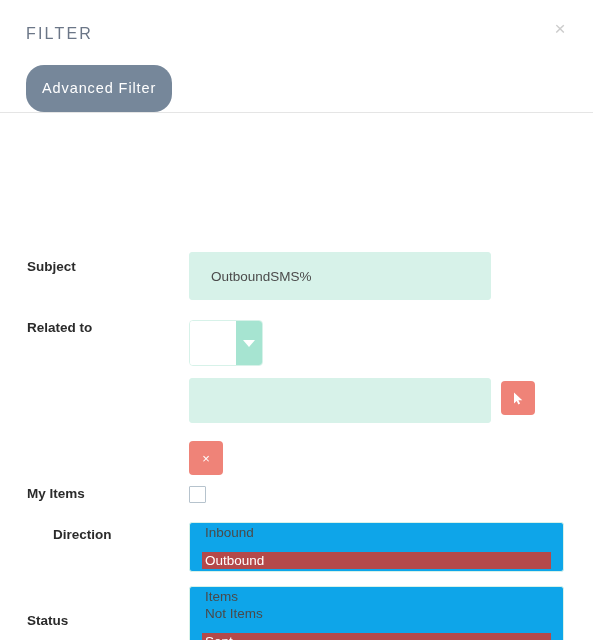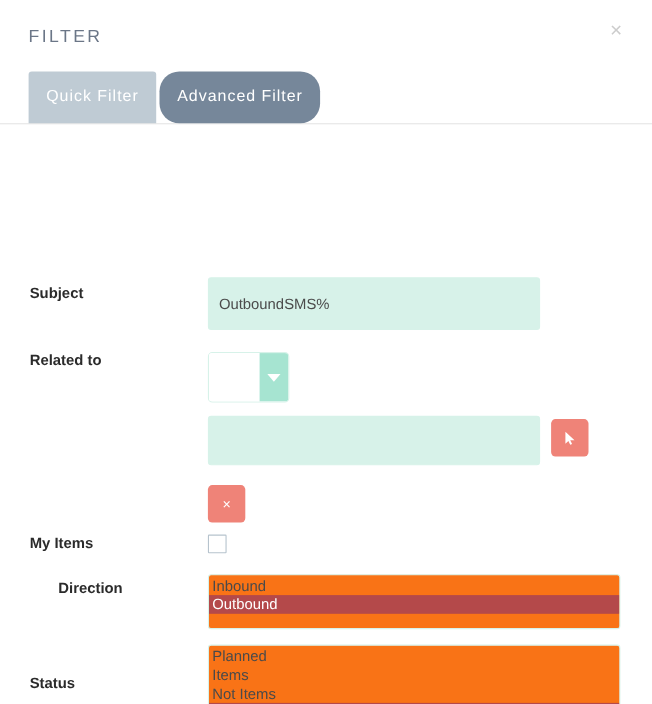--- a/index.html
+++ b/index.html
@@ -105,21 +105,21 @@
   }
 
   
   .mint-input {
     box-sizing: border-box;
     background: #d7f2e9;
     border: 1px solid #d7f2e9;
     border-radius: 3px;
     font-size: 13.5px;
     color: #4b4b4b;
-    padding: 0 9px;
+    padding: 0 21px;
     font-family: "Liberation Sans", sans-serif;
     outline: none;
   }
   #subject-input {
     width: 302px;
     height: 48px;
   }
   #relatedto-text {
     width: 302px;
     height: 45px;
@@ -198,52 +198,52 @@
     padding: 0;
     appearance: none;
     -webkit-appearance: none;
     margin: 0;
   }
 
   
   .listbox {
     box-sizing: border-box;
     width: 375px;
-    background: #f97316;
+    background: #0ea5e9;
     border: 1px solid #d7f2e9;
     border-radius: 3px;
     overflow: hidden;
-    padding: 1px 0;
+    padding: 1px 12px;
   }
   .list-option {
     font-size: 13.5px;
     color: #4a4a4a;
     line-height: 17px;
     height: 17px;
     padding: 0 0 0 3px;
     white-space: nowrap;
     cursor: pointer;
   }
   .list-option.selected {
     background: #b4494a;
     color: #ffffff;
+    margin-top: 11px;
   }
   #direction-list { height: 50px; }
   #status-list   { height: 104px; }
 </style>
 </head>
 <body>
 
 <div class="modal-header">
   <div class="modal-title">FILTER</div>
 
   <button class="close-btn">×</button>
 
   <div class="tab-bar">
-    <button class="tab tab-inactive">Quick Filter</button>
     <button class="tab tab-active">Advanced Filter</button>
   </div>
 </div>
 
 <div class="modal-body">
 
   <div class="form-row" style="top:139px;">
     <div class="row-label" style="top:7px;">Subject</div>
     <div class="row-field" style="top:0;">
       <input class="mint-input" id="subject-input" type="text" value="OutboundSMS%" style="">
@@ -295,21 +295,20 @@
         <div class="list-option">Inbound</div>
         <div class="list-option selected">Outbound</div>
       </div>
     </div>
   </div>
 
   <div class="form-row" style="top:474px;">
     <div class="row-label" style="top:0;margin-top:26px;">Status</div>
     <div class="row-field" style="top:-1px;">
       <div class="listbox" id="status-list">
-        <div class="list-option">Planned</div>
         <div class="list-option">Items</div>
         <div class="list-option">Not Items</div>
         <div class="list-option selected">Sent</div>
 
       </div>
     </div>
   </div>
 
   <div class="form-row" style="top:596px;">
     

